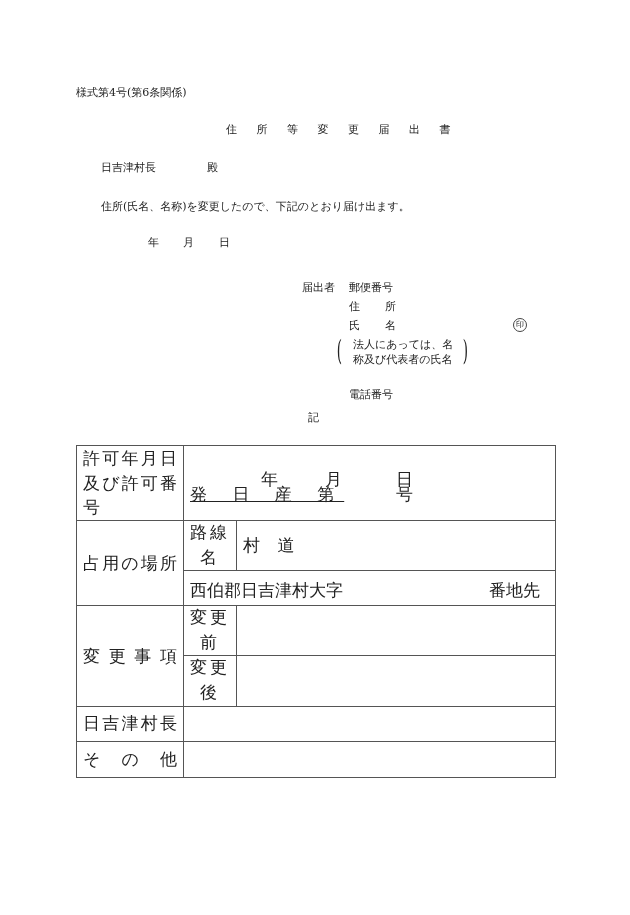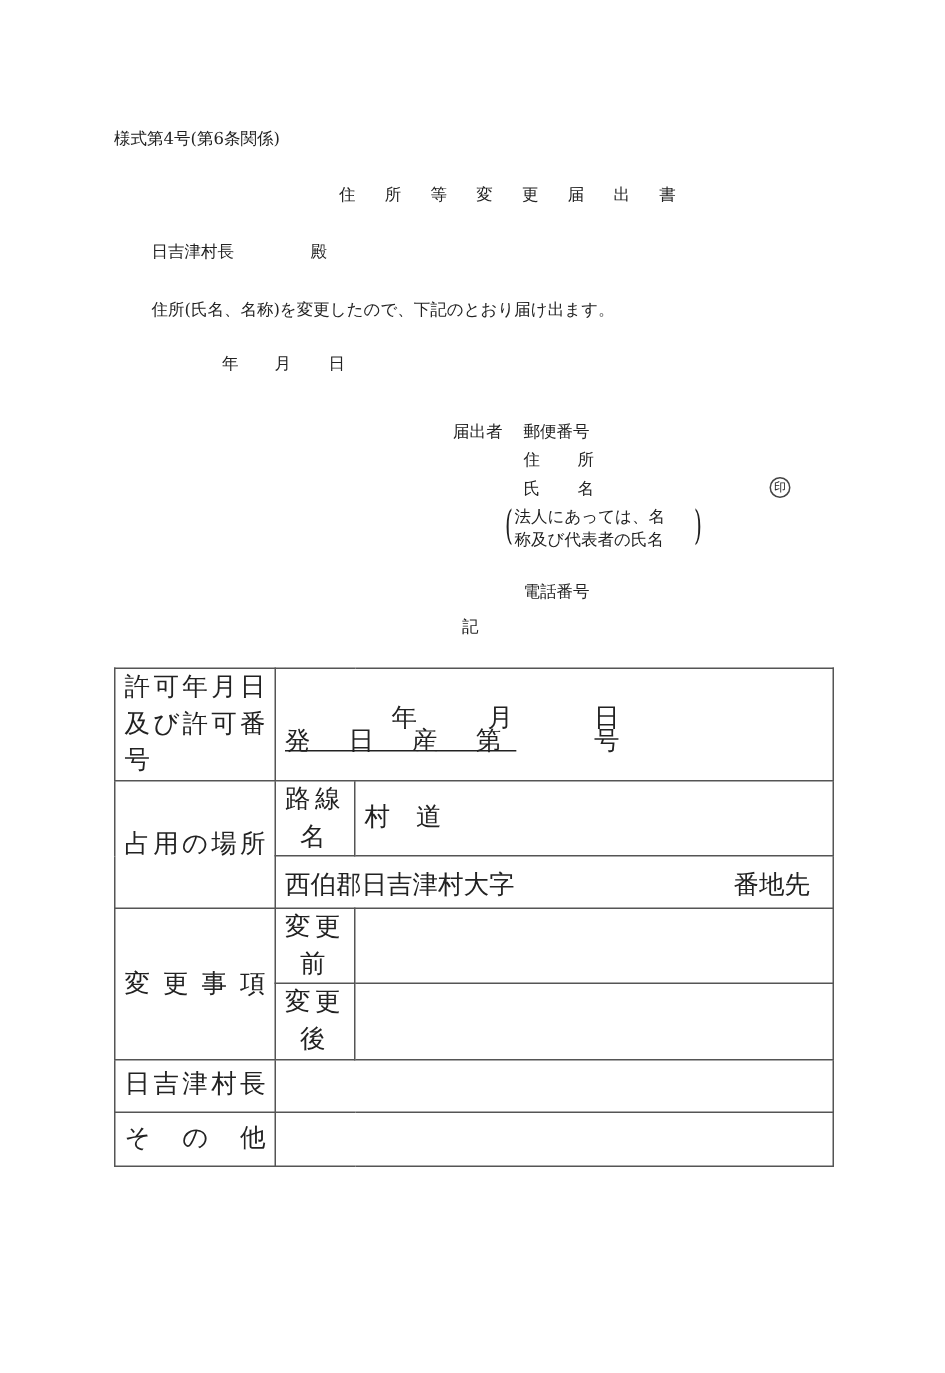--- a/index.html
+++ b/index.html
@@ -4,21 +4,21 @@
   <style>
     * { margin: 0; padding: 0; box-sizing: border-box; }
     html, body { width: 630px; height: 915px; background: #ffffff; overflow: hidden; }
     body { position: relative; font-family: "DejaVu Serif", "Liberation Serif", serif; color: #222; font-size: 11px; }
     .abs { position: absolute; white-space: nowrap; line-height: 1; }
     .seal { position: absolute; left: 513px; top: 318px; width: 14px; height: 14px; border: 1px solid #444; border-radius: 50%; font-size: 8px; text-align: center; line-height: 12px; }
     .paren-block { position: absolute; left: 339px; top: 337px; }
     .paren-block .br { position: absolute; top: -1px; font-size: 27px; line-height: 30px; font-weight: 200; transform: scaleX(0.5); }
     .paren-block .br.l { left: -5px; }
     .paren-block .br.r { left: 121px; }
-    .paren-block .ln { position: absolute; left: 4px; white-space: nowrap; font-size: 11px; line-height: 1; }
+    .paren-block .ln { position: absolute; left: 14px; white-space: nowrap; font-size: 11px; line-height: 1; }
     table.form { position: absolute; left: 76px; top: 445px; width: 480px; border-collapse: collapse; table-layout: fixed; }
     table.form td { border: 1px solid #555; font-size: 17px; vertical-align: middle; padding: 0 6px; line-height: 1.45; }
     .h-label { text-align: justify; text-align-last: justify; }
     .sub-label { letter-spacing: 3px; text-align: center; font-family: Liberation Serif, serif; }
     .r36 { height: 36px; }
     .r35 { height: 35px; }
   </style>
 </head>
 <body>
 

